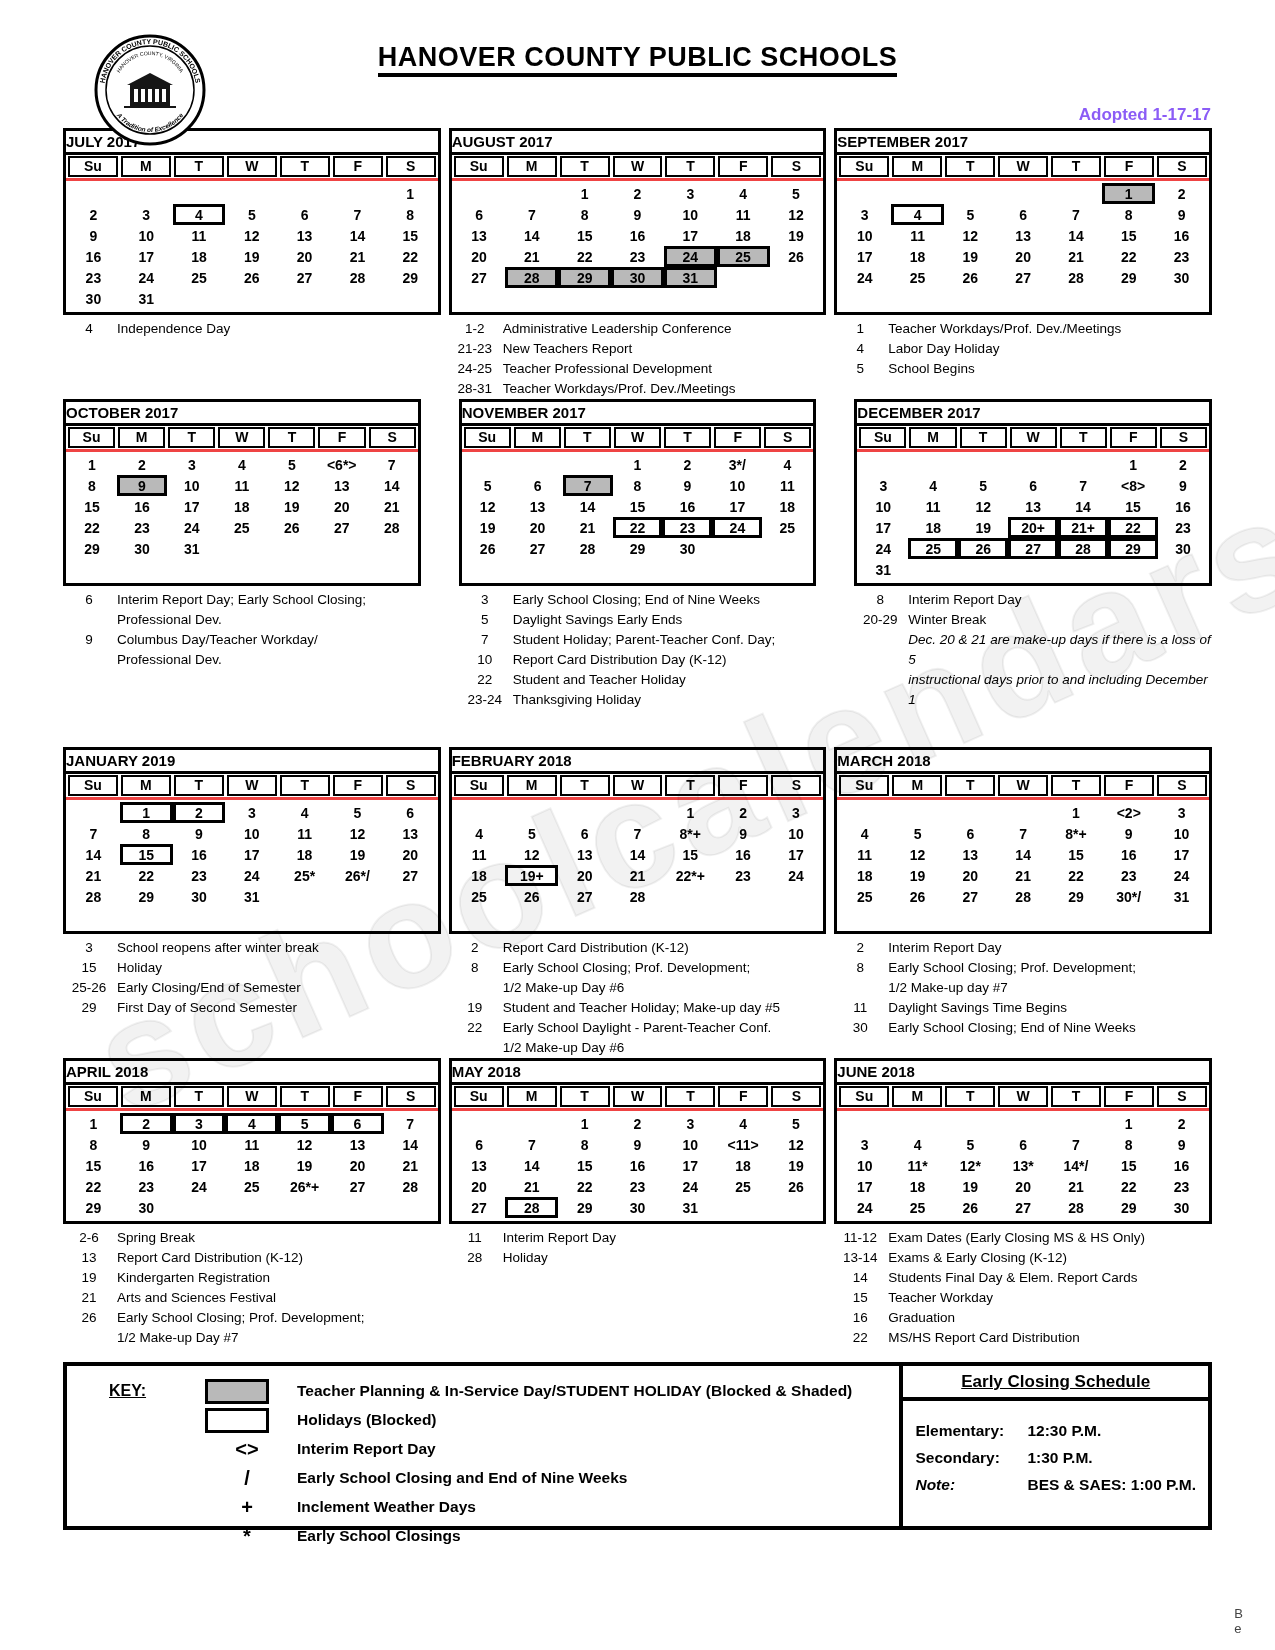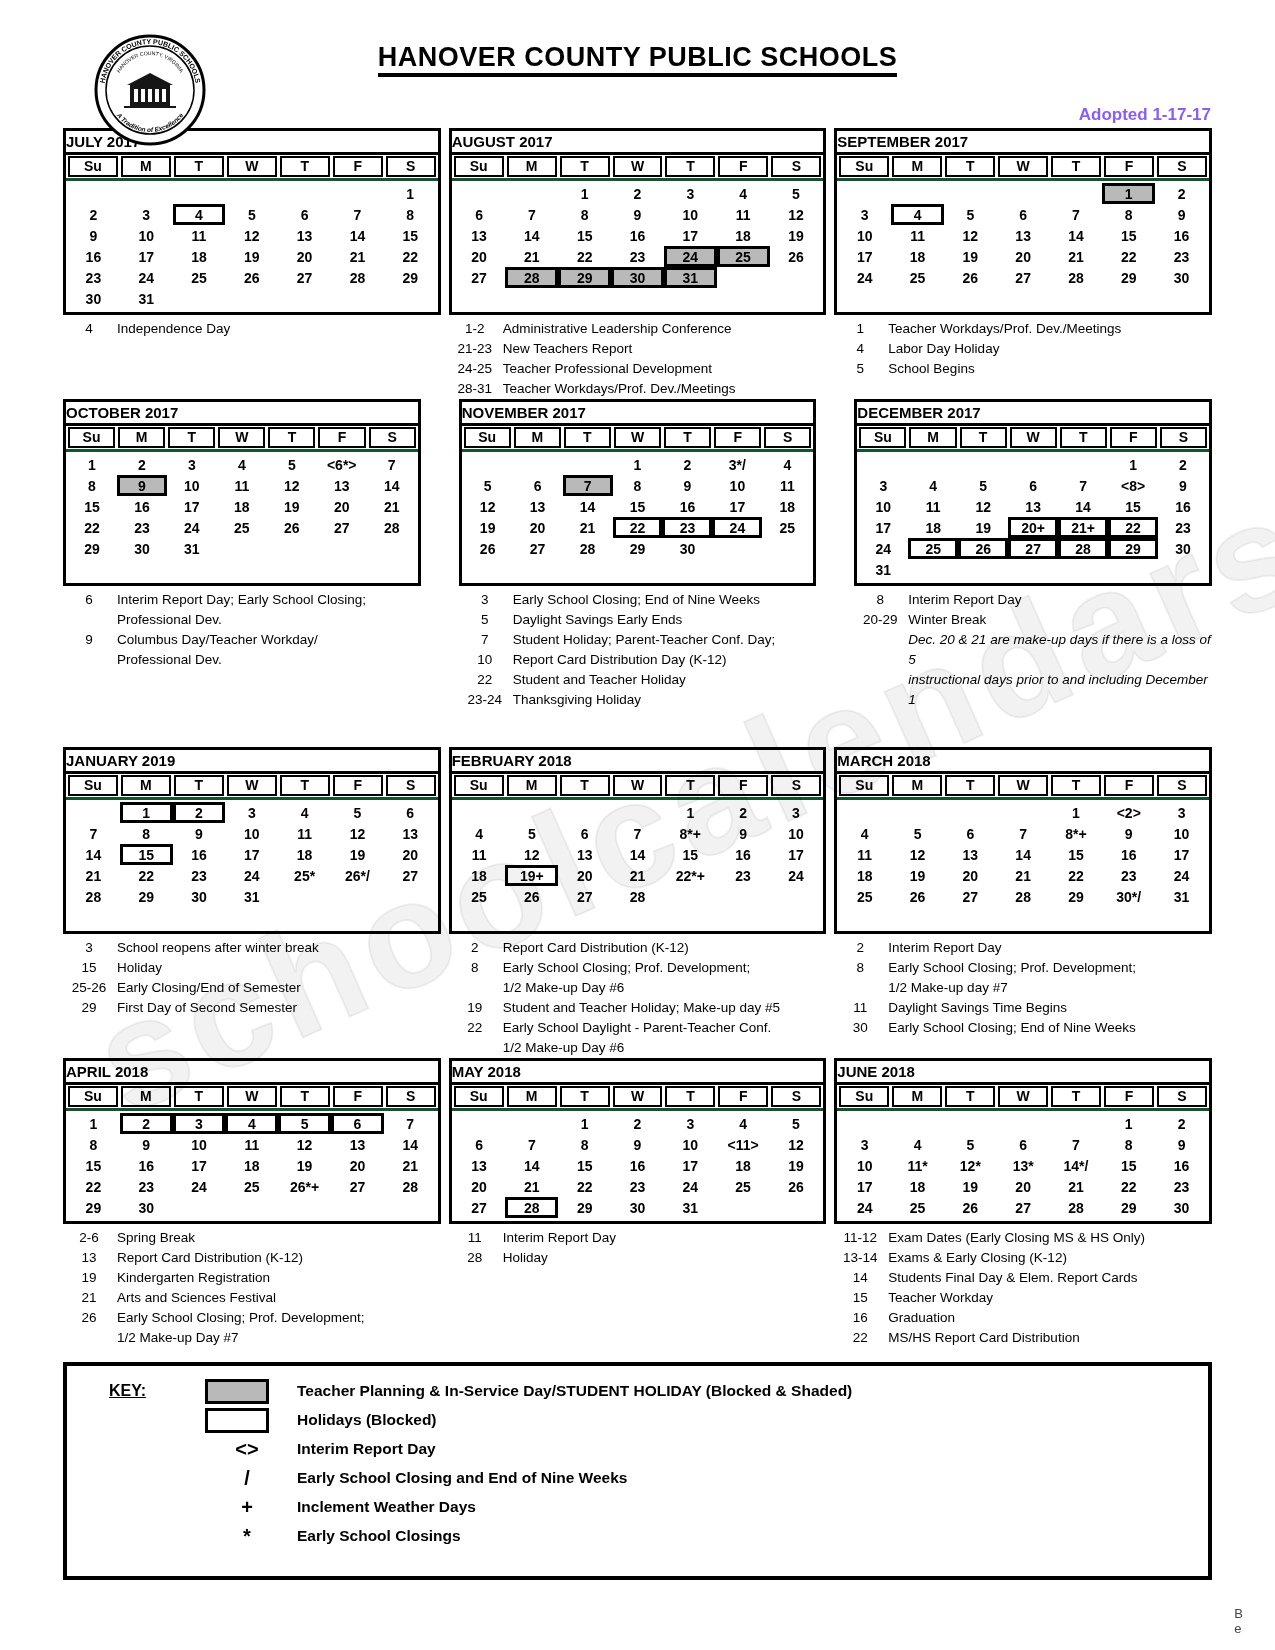--- a/index.html
+++ b/index.html
@@ -14,34 +14,34 @@
   .adopted{position:absolute;right:64px;top:105px;font-weight:bold;font-size:17px;}
   .logo{position:absolute;left:94px;top:34px;}
   
   .months-row{display:grid;grid-template-columns:repeat(3,1fr);column-gap:8px;padding:0 63px;box-sizing:border-box;}
   .months-row.r1{min-height:252px;}
   .months-row.r2{min-height:348px;gap:38px;}
   .months-row.r3{min-height:308px;}
   .months-row.r4{min-height:288px;}
   .month-table{border:3px solid #000;background:#fff;}
   .month-title{font-weight:bold;font-size:15px;text-align:left;line-height:21px;border-bottom:3px solid #000;}
-  .dow-row{display:grid;grid-template-columns:repeat(7,1fr);gap:0 3px;border-bottom:3px solid #14532d;padding:1px 2px;}
+  .dow-row{display:grid;grid-template-columns:repeat(7,1fr);gap:0 3px;border-bottom:3px solid #ef4444;padding:1px 2px;}
   .dow{border:2px solid #000;text-align:center;font-weight:bold;font-size:14px;line-height:17px;background:#fff;}
   .date-grid{display:grid;grid-template-columns:repeat(7,1fr);padding:2px 1px 3px;}
   .cell{height:21px;display:flex;align-items:center;justify-content:center;
         font-weight:bold;font-size:14px;box-sizing:border-box;white-space:nowrap;}
   .cell.box{border:3px solid #000;}
   .cell.shade{border:3px solid #000;background:#b9b9b9;}
   .notes{padding:4px 0 0 4px;}
   .note{display:flex;font-size:13.5px;line-height:20px;}
   .nd{flex:0 0 44px;text-align:center;}
   .nt{padding-left:6px;white-space:nowrap;}
   .note.italic .nt{font-style:italic;white-space:normal;}
   
-  .key-wrap{margin:14px 63px 0;display:flex;border:4px solid #000;height:218px;box-sizing:border-box;background:#fff;}
+  .key-wrap{margin:14px 63px 0;display:flex;border:4px solid #000;height:168px;box-sizing:border-box;background:#fff;}
   .key-left{flex:1;padding:9px 0 0 42px;}
   .key-row{display:flex;align-items:center;margin:3px 0;min-height:26px;}
   .key-col1{flex:0 0 96px;font-weight:bold;font-size:16px;text-decoration:underline;}
   .key-col2{flex:0 0 84px;display:flex;justify-content:flex-start;}
   .swatch{width:64px;height:25px;border:3px solid #000;box-sizing:border-box;background:#fff;}
   .swatch.shaded{background:#b9b9b9;}
   .sym{width:84px;text-align:center;font-weight:bold;font-size:20px;line-height:20px;}
   .key-text{font-weight:bold;font-size:15.5px;padding-left:8px;white-space:nowrap;}
   .ecs{flex:0 0 268px;border-left:4px solid #000;display:flex;flex-direction:column;}
   .ecs-title{font-weight:bold;font-size:17px;text-align:center;text-decoration:underline;
@@ -1041,18 +1041,35 @@
         <span class="key-col1"></span>
         <span class="sym">+</span>
         <span class="key-text">Inclement Weather Days</span>
       </div>
       <div class="key-row">
         <span class="key-col1"></span>
         <span class="sym">*</span>
         <span class="key-text">Early School Closings</span>
       </div>
     </div>
+    <div class="ecs">
+      <div class="ecs-title">Early Closing Schedule</div>
+      <div class="ecs-body">
+        <div class="ecs-row">
+          <span class="ecs-label">Elementary:</span>
+          <span>12:30 P.M.</span>
+        </div>
+        <div class="ecs-row">
+          <span class="ecs-label">Secondary:</span>
+          <span>1:30 P.M.</span>
+        </div>
+        <div class="ecs-row note-row">
+          <span class="ecs-label">Note:</span>
+          <span>BES &amp; SAES:  1:00 P.M.</span>
+        </div>
+      </div>
+    </div>
   </div>
 
   <div class="edge-frag">B
 e</div>
 
 </div>
 
 </body></html>

